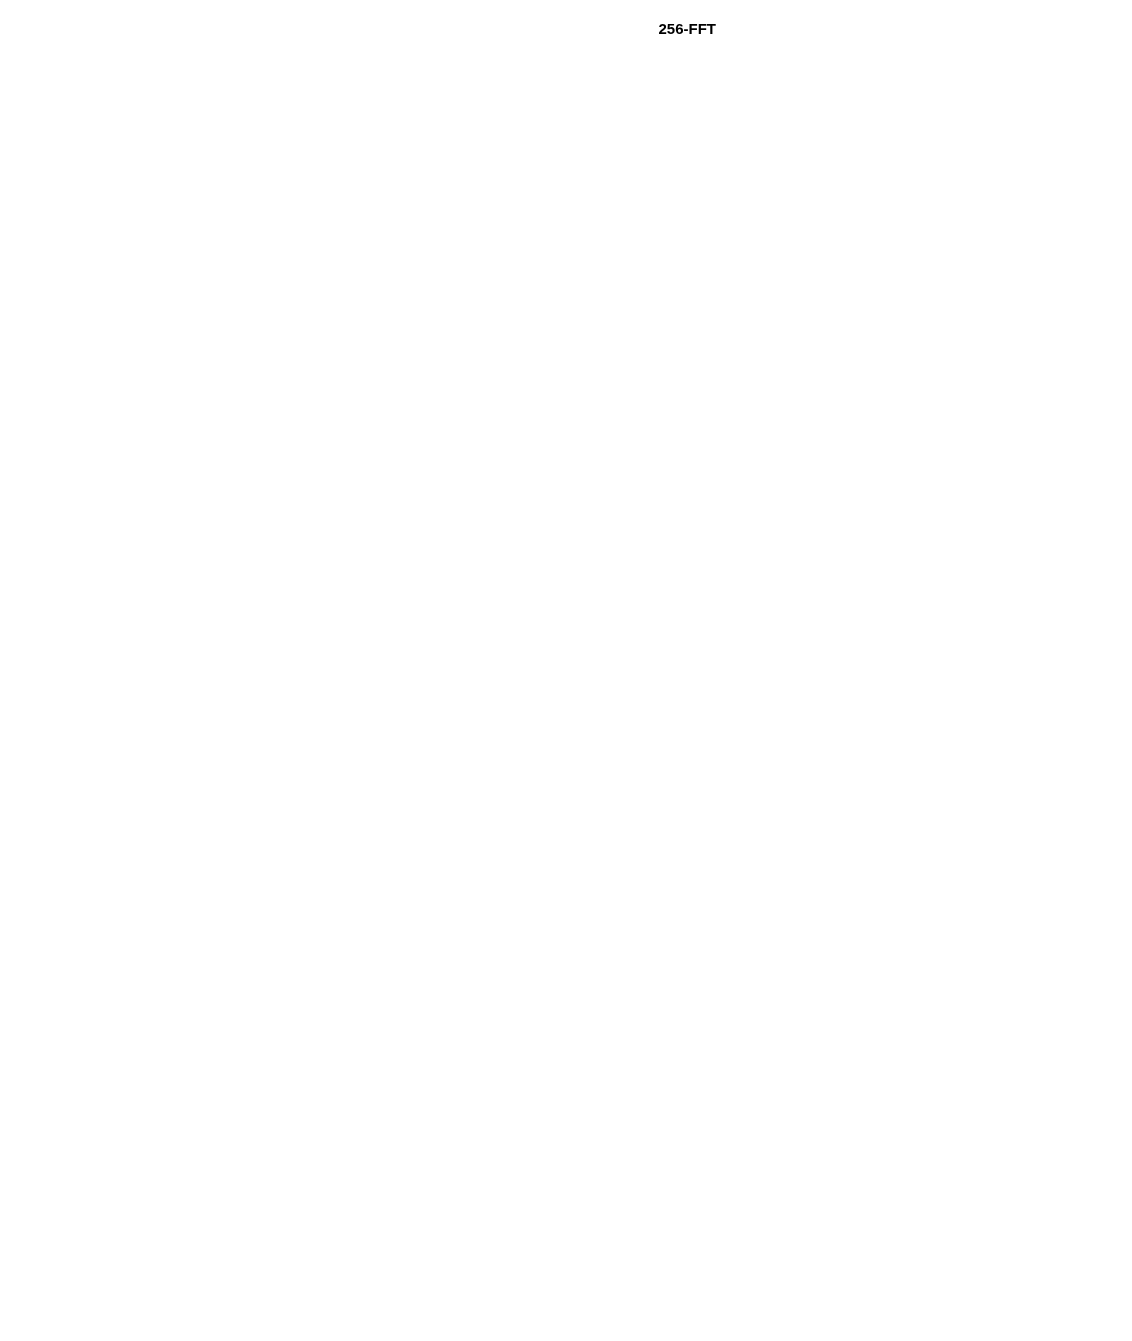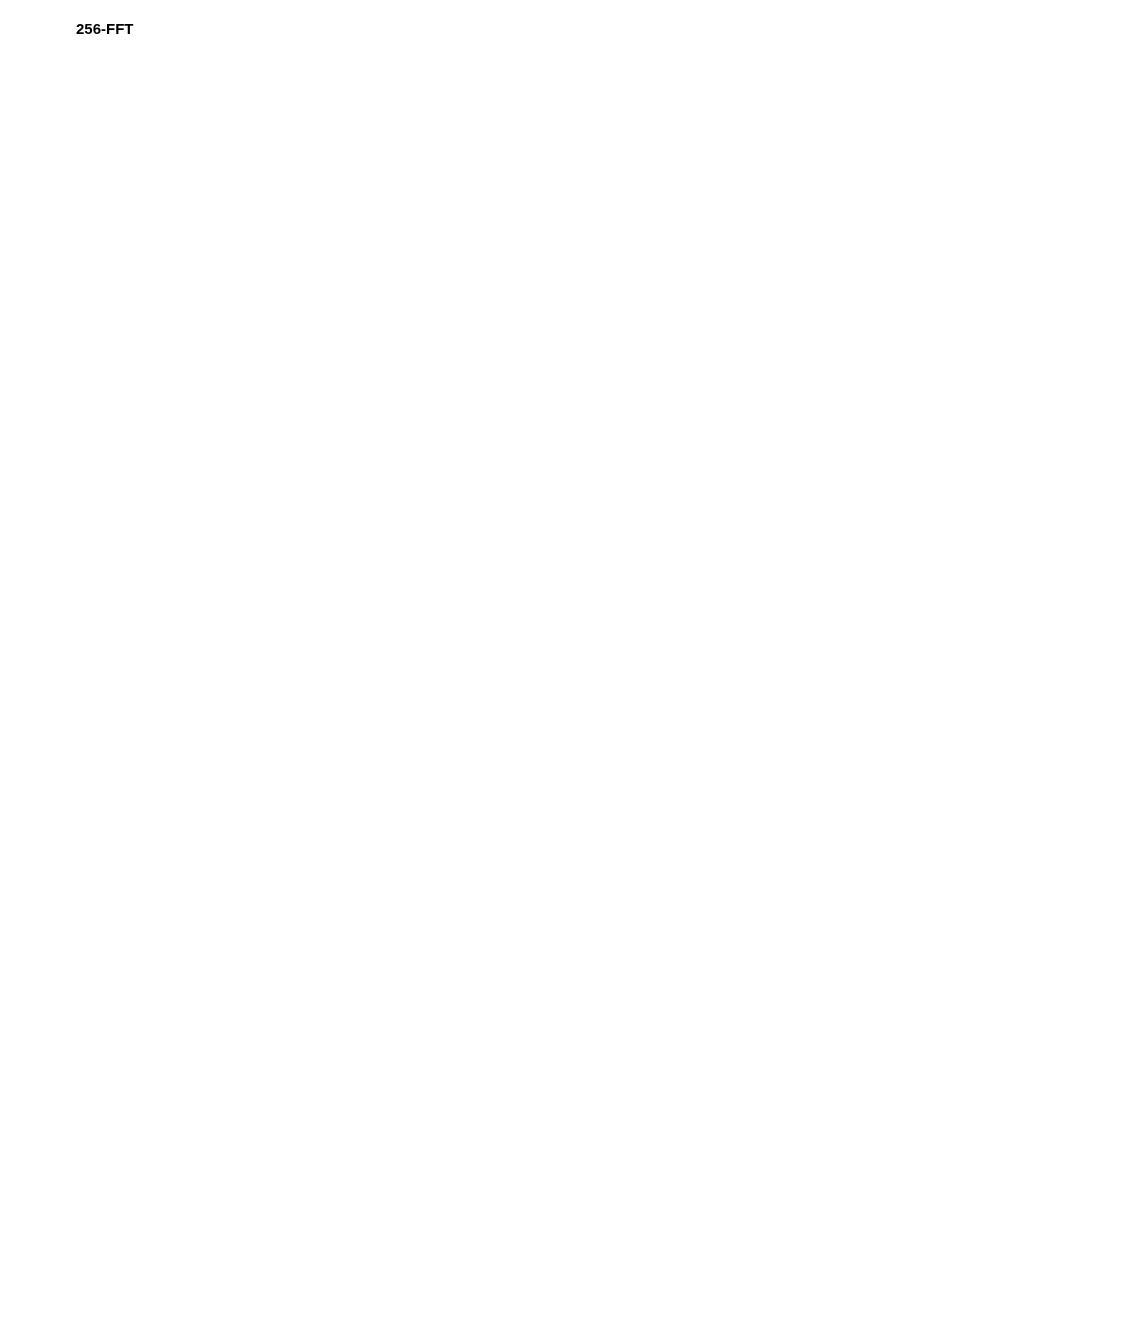--- a/index.html
+++ b/index.html
@@ -10,21 +10,21 @@
     color: #000;
   }
   .canvas {
     position: relative;
     width: 1100px;
     margin: 0 auto;
   }
   .section-title {
     font-weight: bold;
     font-size: 15px;
-    text-align: left;
+    text-align: right;
   }
   .outer-box {
     position: absolute;
     border: 1px solid #000;
     background: #fff;
   }
   .block {
     position: absolute;
     border: 1px solid #000;
     background: #fff;

